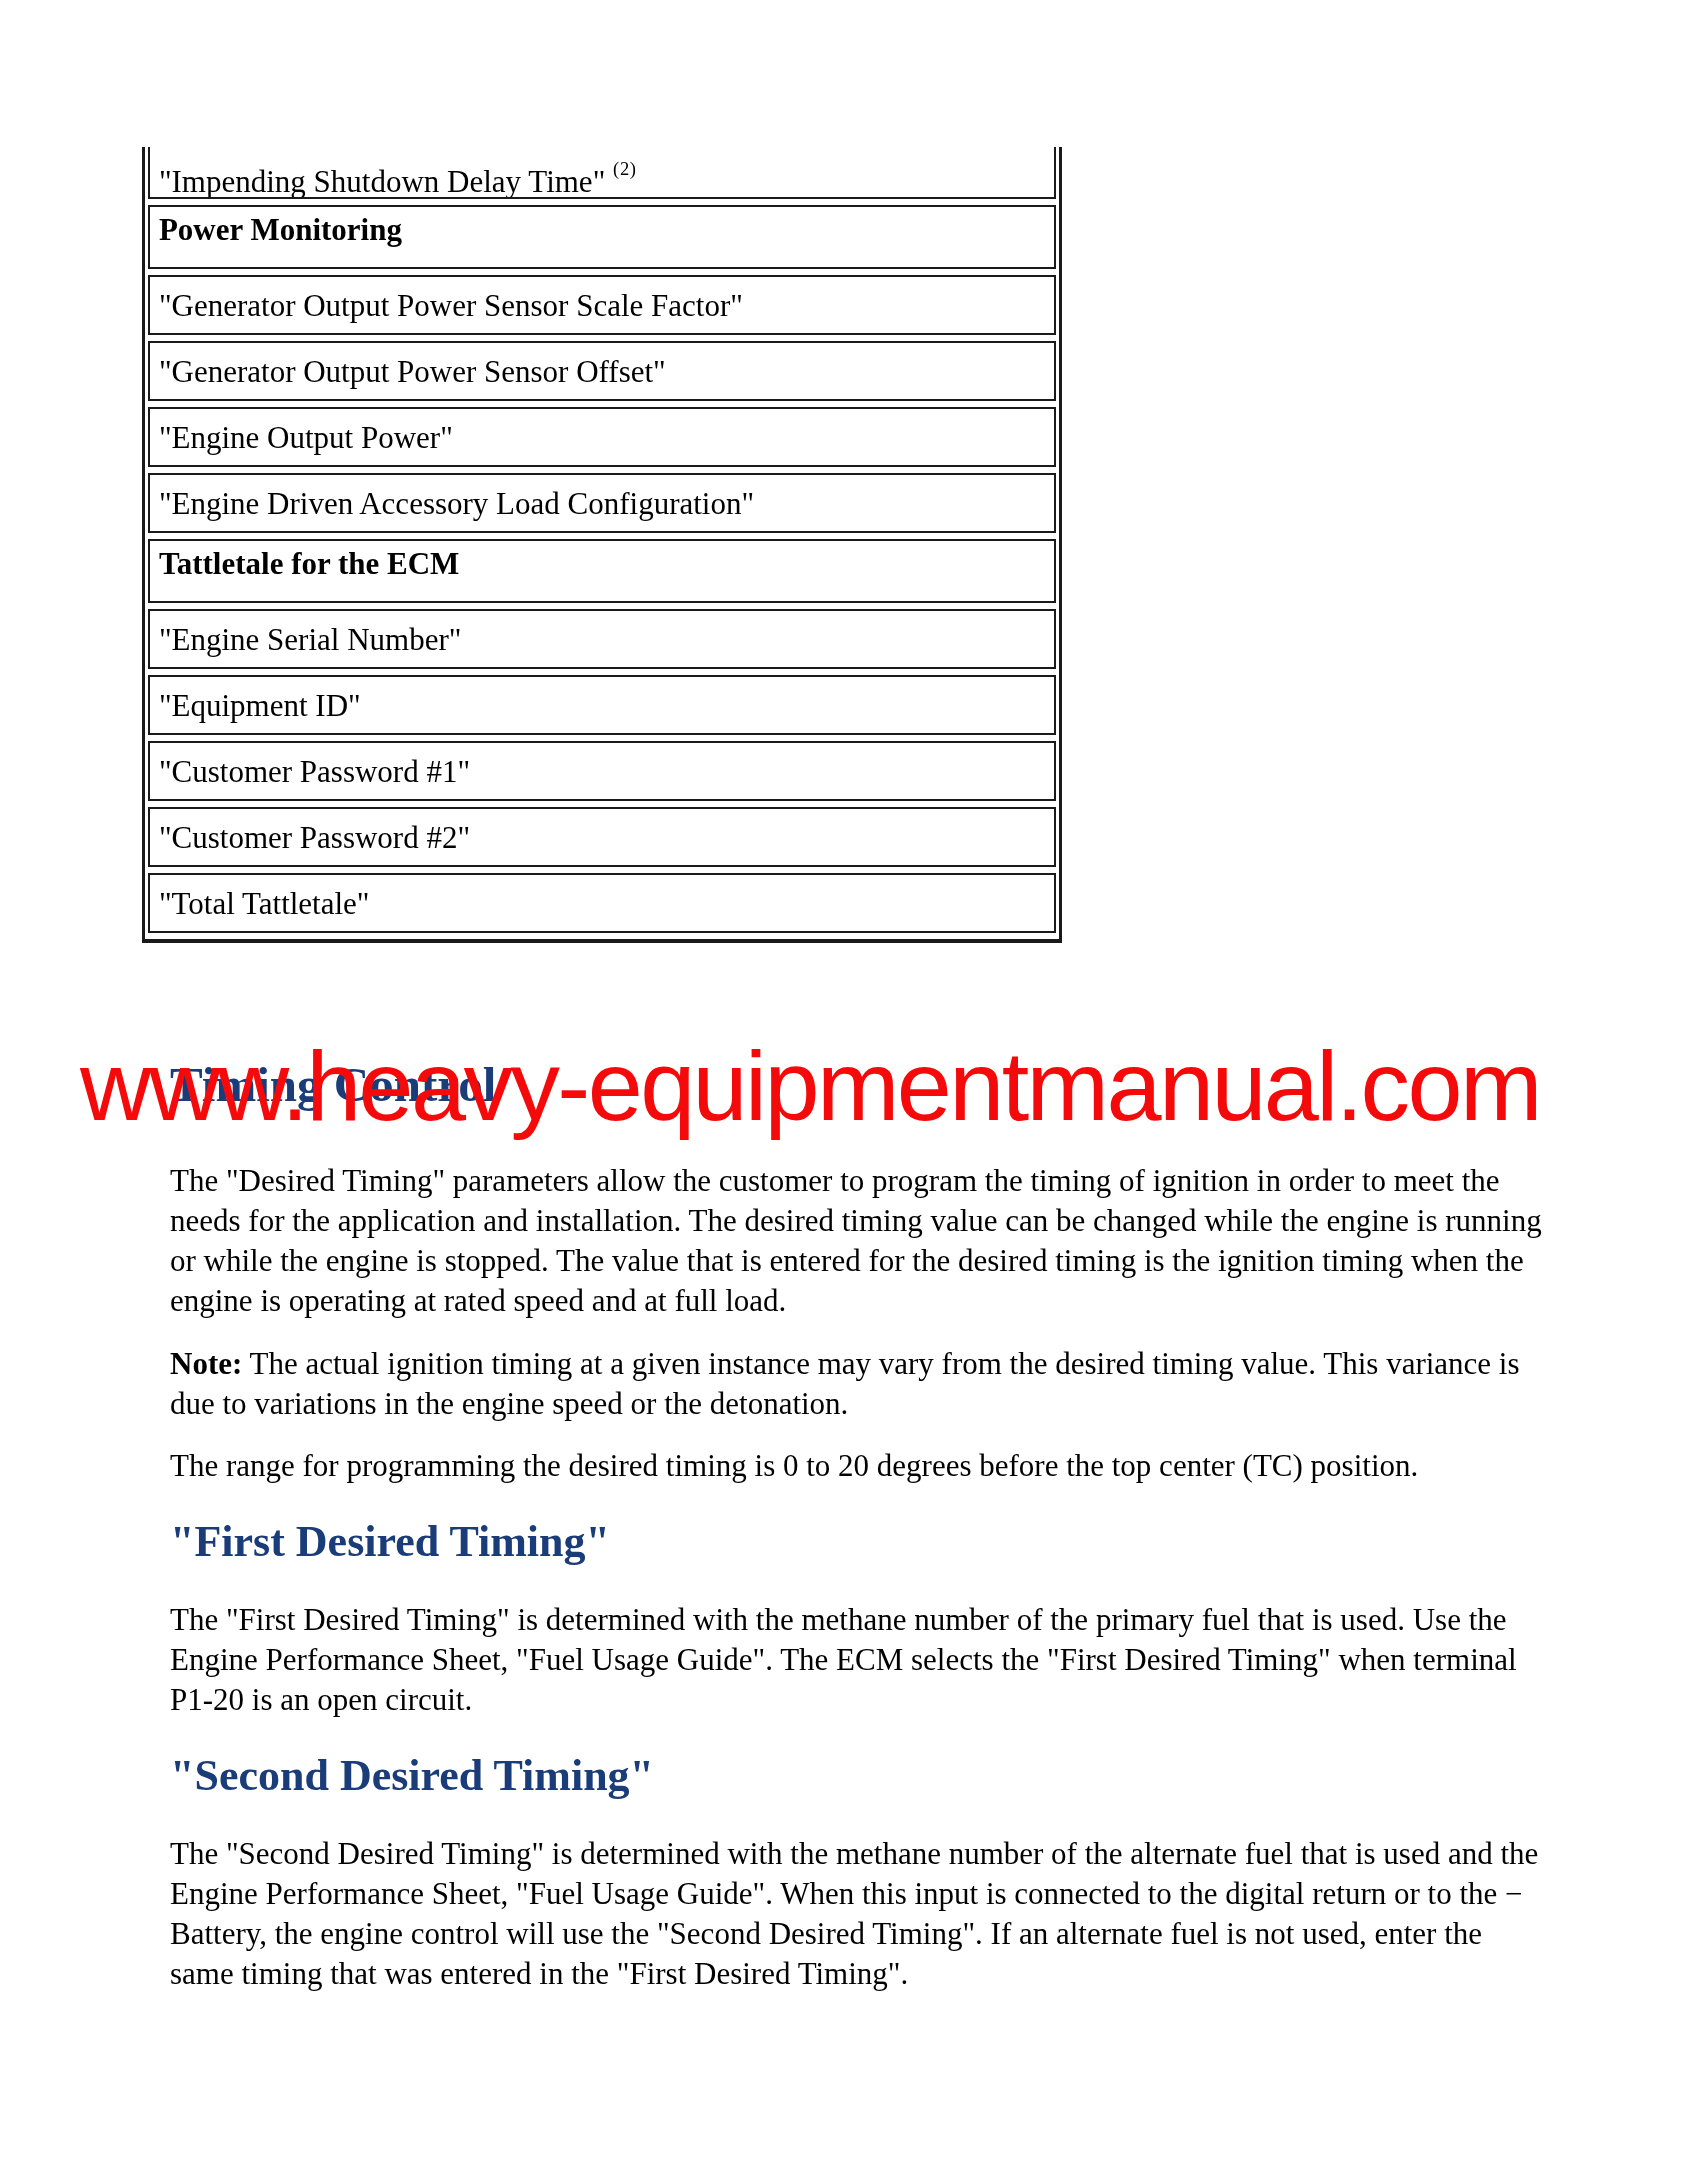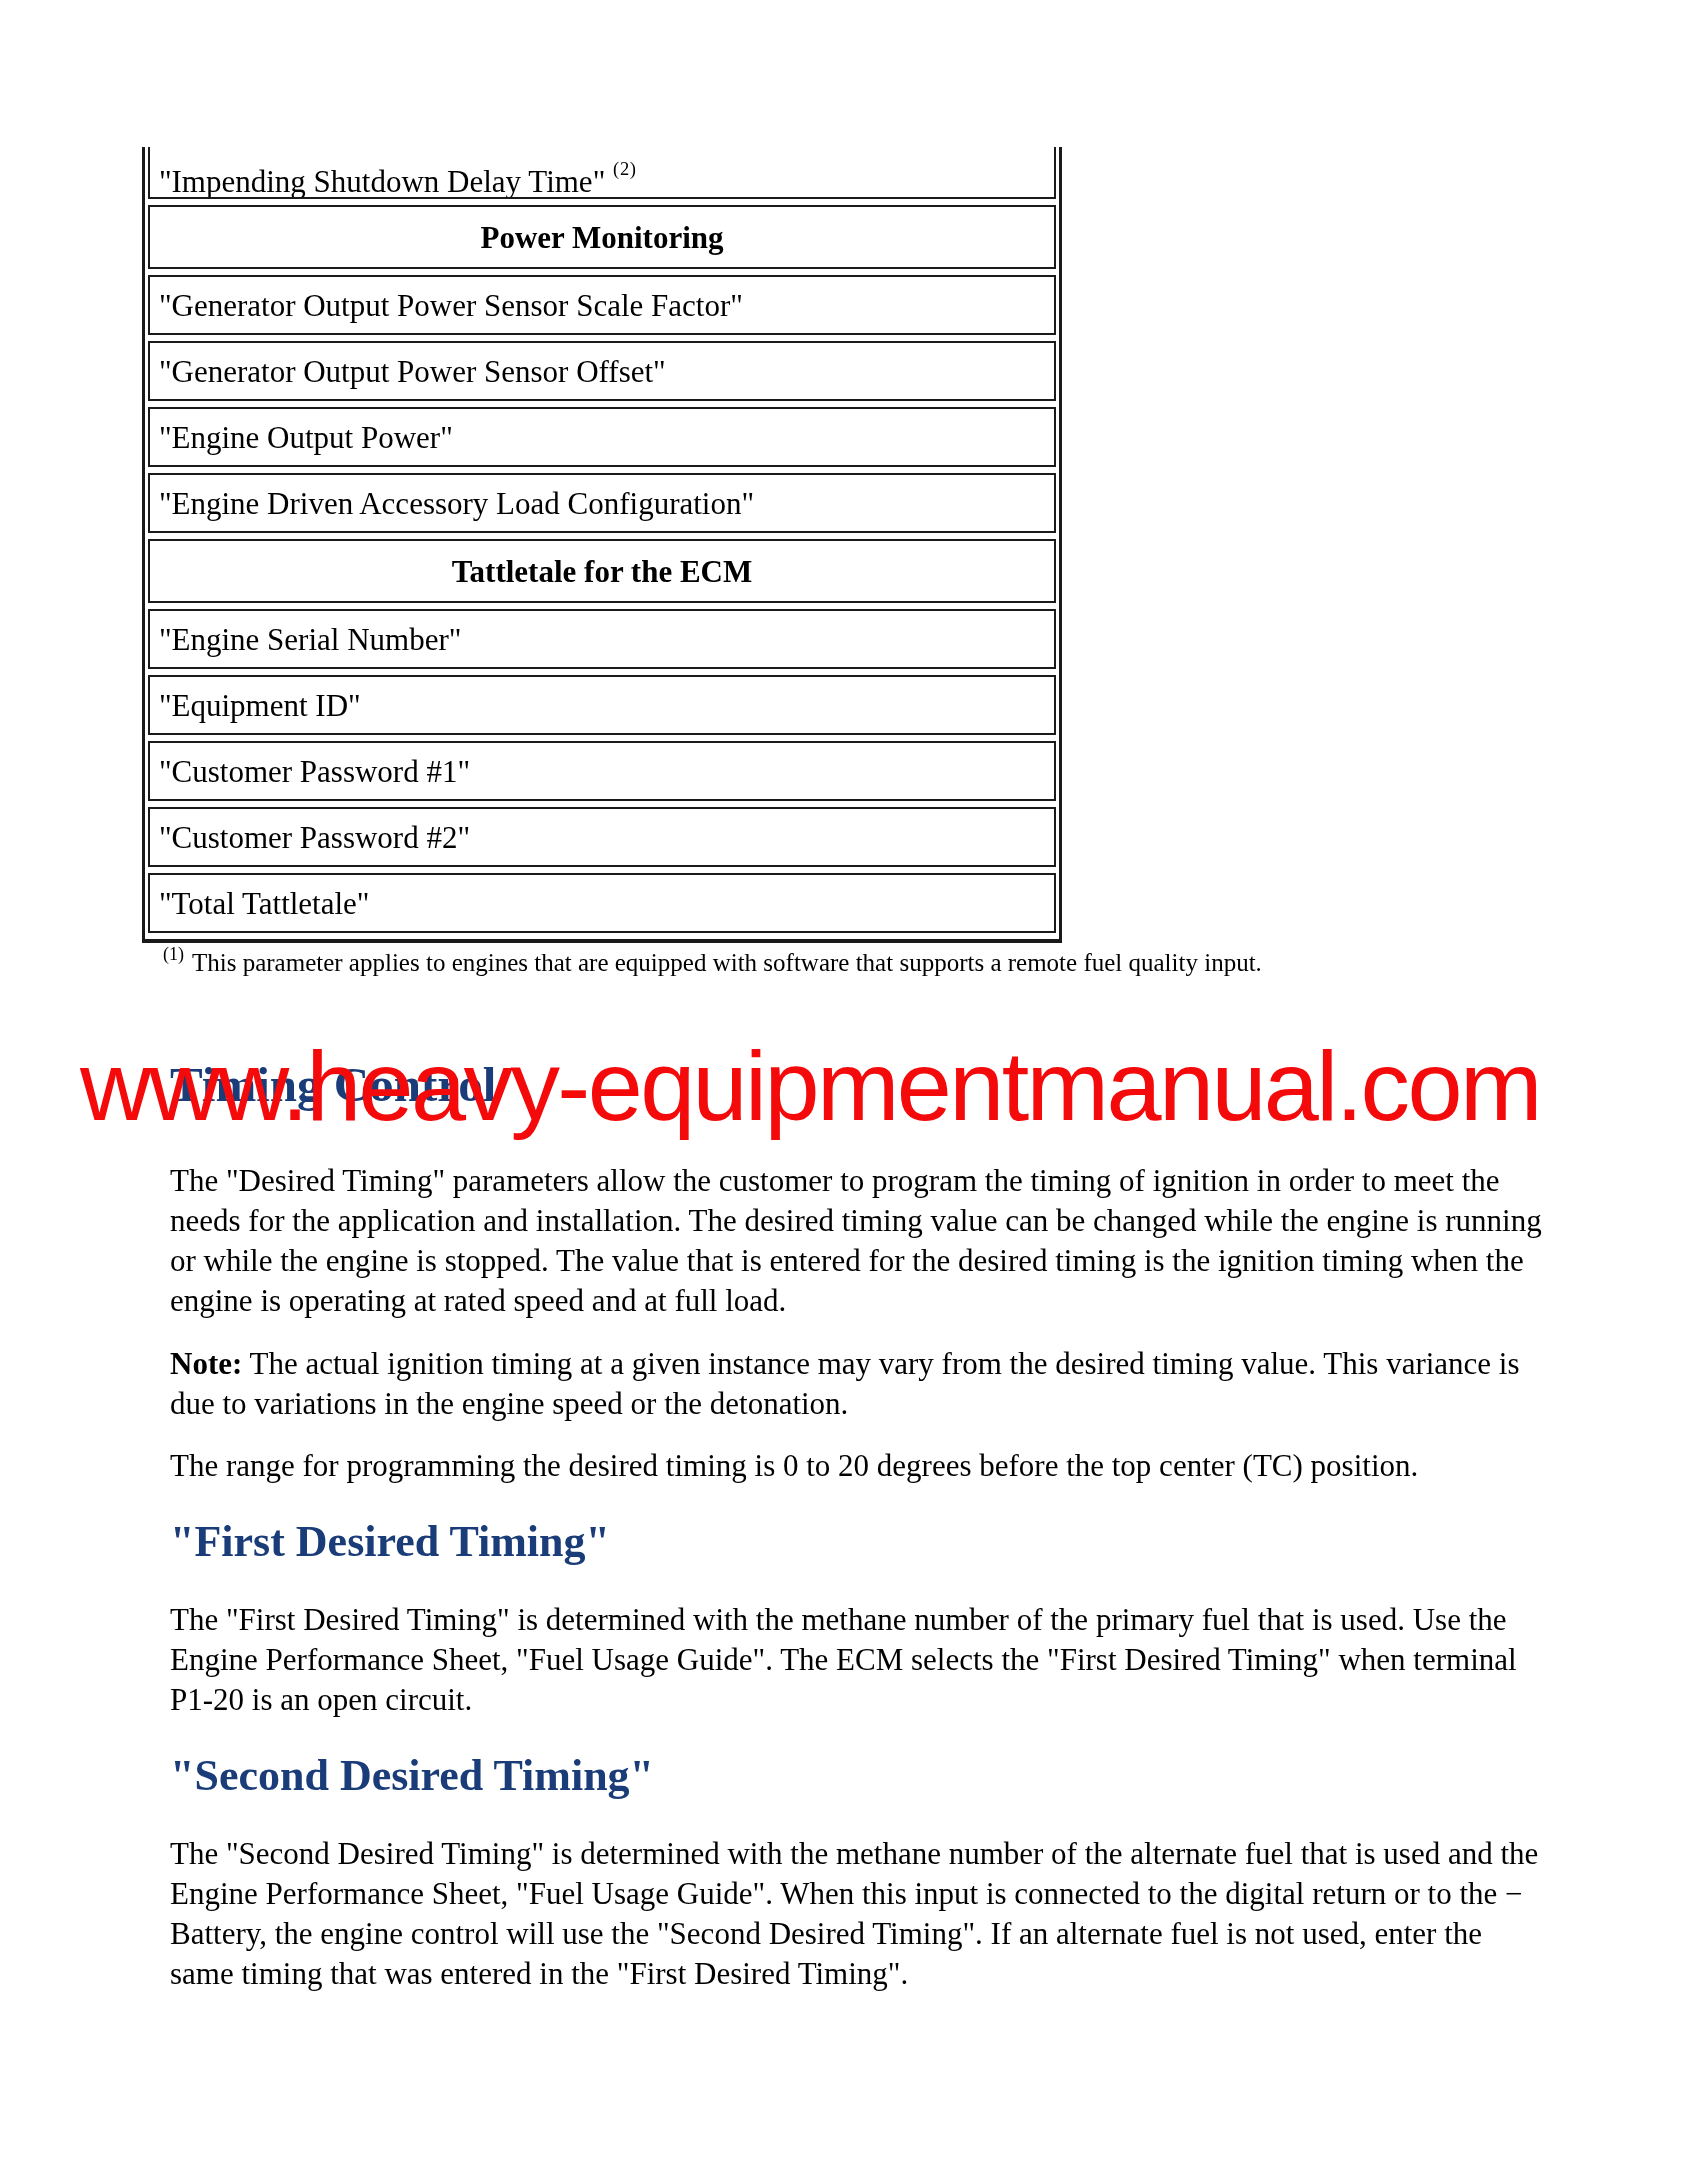--- a/index.html
+++ b/index.html
@@ -34,23 +34,23 @@
     overflow: hidden;
   }
   .param-row.first {
     margin-top: 0;
     border-top: none;
     height: 52px;
     padding-top: 4px;
   }
   .param-row.section-header {
     height: 64px;
-    text-align: center;
+    text-align: left;
     font-weight: bold;
-    padding-top: 12px;
+    padding-top: 4px;
   }
   .param-row sup.note-ref {
     font-size: 18.5px;
     vertical-align: 17px;
     letter-spacing: 0.7px;
   }
   
   .footnotes { position: absolute; left: 163px; top: 938px; width: 1323px; }
   .footnote { font-size: 25px; line-height: 33px; margin-bottom: 21px; }
   .footnote sup { font-size: 18px; vertical-align: 11.2px; margin-right: 8px; }
@@ -106,23 +106,20 @@
     <div class="param-row">"Engine Driven Accessory Load Configuration"</div>
     <div class="param-row section-header">Tattletale for the ECM</div>
     <div class="param-row">"Engine Serial Number"</div>
     <div class="param-row">"Equipment ID"</div>
     <div class="param-row">"Customer Password #1"</div>
     <div class="param-row">"Customer Password #2"</div>
     <div class="param-row">"Total Tattletale"</div>
   </div>
 
   <div class="footnotes">
-    <div class="footnote">
-      <sup>(1)</sup><span>This parameter applies to engines that are equipped with software that supports a remote fuel quality input.</span>
-    </div>
   </div>
 
   <div class="body-col">
     <h2 class="doc-h2" id="h2-timing" style="color: rgb(26, 60, 120);">Timing Control</h2>
 
     <p>The "Desired Timing" parameters allow the customer to program the timing of ignition in order to meet the needs for the application and installation. The desired timing value can be changed while the engine is running or while the engine is stopped. The value that is entered for the desired timing is the ignition timing when the engine is operating at rated speed and at full load.</p>
 
     <p><span class="note-label">Note:</span><span> The actual ignition timing at a given instance may vary from the desired timing value. This variance is due to variations in the engine speed or the detonation.</span></p>
 
     <p>The range for programming the desired timing is 0 to 20 degrees before the top center (TC) position.</p>

